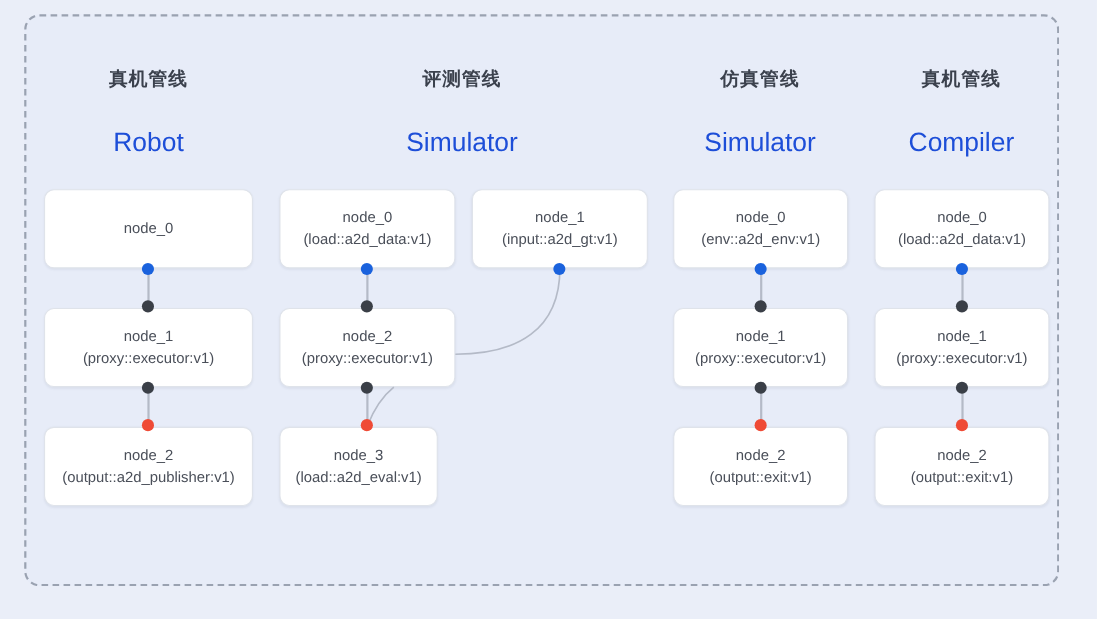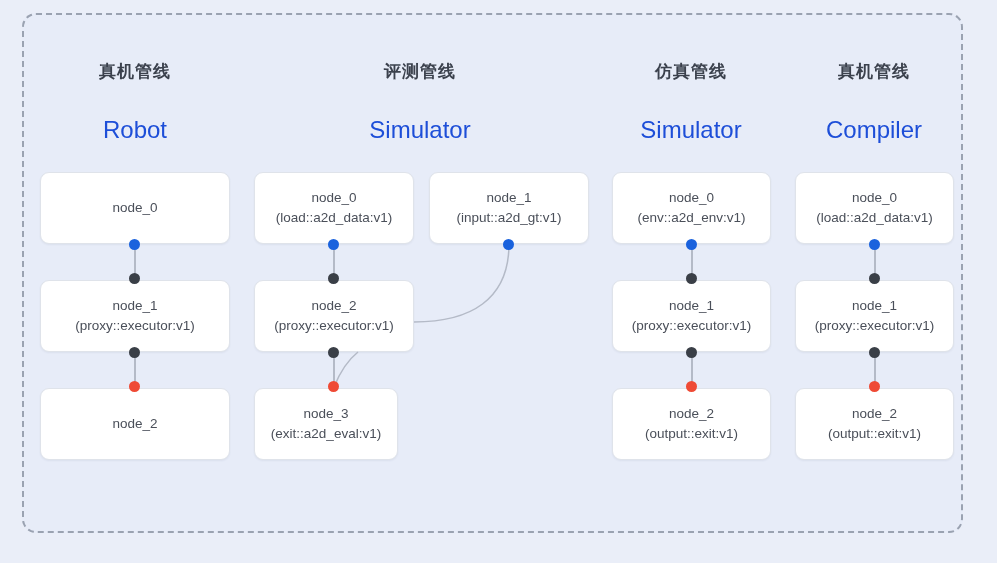--- a/index.html
+++ b/index.html
@@ -153,20 +153,21 @@
   <div class="node" style="left:40px; top:280px; width:190px; height:72px;">
     <div class="n-name">node_1</div>
     <div class="n-type">(proxy::executor:v1)</div>
   </div>
   <div class="port port-dark" style="left:129px; top:347px;"></div>
   <div class="link-v" style="left:134px; top:352px; height:35px;"></div>
   <div class="port port-red" style="left:129px; top:381px;"></div>
 
   <div class="node" style="left:40px; top:388px; width:190px; height:72px;">
     <div class="n-name">node_2</div>
+    <div class="n-type">(output::a2d_publisher:v1)</div>
   </div>
 
   <div class="node" style="left:254px; top:172px; width:160px; height:72px;">
     <div class="n-name">node_0</div>
     <div class="n-type">(load::a2d_data:v1)</div>
   </div>
   <div class="port port-blue" style="left:328px; top:239px;"></div>
   <div class="link-v" style="left:333px; top:244px; height:35px;"></div>
   <div class="port port-dark" style="left:328px; top:273px;"></div>
 
@@ -179,21 +180,21 @@
   <div class="node" style="left:254px; top:280px; width:160px; height:72px;">
     <div class="n-name">node_2</div>
     <div class="n-type">(proxy::executor:v1)</div>
   </div>
   <div class="port port-dark" style="left:328px; top:347px;"></div>
   <div class="link-v" style="left:333px; top:352px; height:35px;"></div>
   <div class="port port-red" style="left:328px; top:381px;"></div>
 
   <div class="node" style="left:254px; top:388px; width:144px; height:72px;">
     <div class="n-name">node_3</div>
-    <div class="n-type">(exit::a2d_eval:v1)</div>
+    <div class="n-type">(load::a2d_eval:v1)</div>
   </div>
 
   <div class="node" style="left:612px; top:172px; width:159px; height:72px;">
     <div class="n-name">node_0</div>
     <div class="n-type">(env::a2d_env:v1)</div>
   </div>
   <div class="port port-blue" style="left:686px; top:239px;"></div>
   <div class="link-v" style="left:691px; top:244px; height:35px;"></div>
   <div class="port port-dark" style="left:686px; top:273px;"></div>
 

